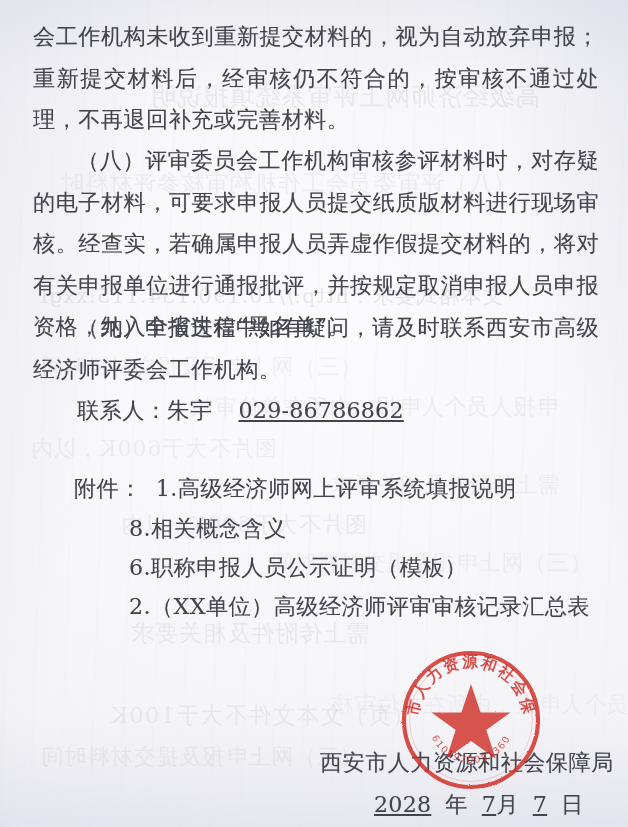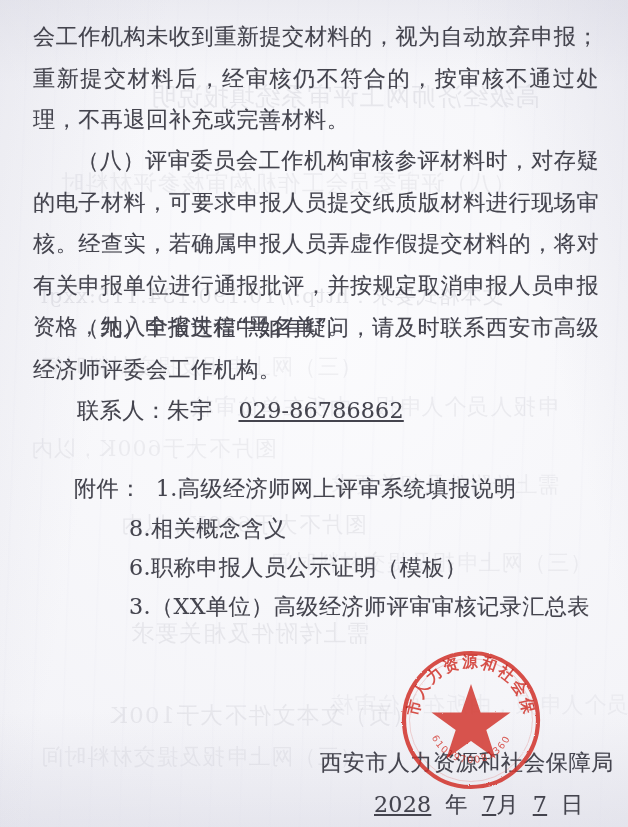--- a/index.html
+++ b/index.html
@@ -151,21 +151,21 @@
 
     <div class="line" style="left:77px; top:390px;">
       <span>联系人：</span><span>朱宇</span><span class="gap-md"></span><span class="num">029-86786862</span>
     </div>
 
     <div class="line" style="left:74px; top:468px;text-align:right;">
       <span>附件：</span><span class="gap-sm"></span><span>1.高级经济师网上评审系统填报说明</span>
     </div>
     <div class="line" style="left:129px; top:508px;">8.相关概念含义</div>
     <div class="line" style="left:129px; top:547px;">6.职称申报人员公示证明（模板）</div>
-    <div class="line" style="left:129px; top:586px;">3.（XX单位）高级经济师评审审核记录汇总表</div>
+    <div class="line" style="left:129px; top:586px;">2.（XX单位）高级经济师评审审核记录汇总表</div>
 
     <div id="sign-block">
       <div class="line" style="left:320px; top:742px;">西安市人力资源和社会保障局</div>
       <div class="line" style="left:374px; top:784px;">
         <span class="num">2028</span><span class="gap-sm"></span><span>年</span><span class="gap-sm"></span><span class="num">7</span><span>月</span><span class="gap-sm"></span><span class="num">7</span><span class="gap-sm"></span><span>日</span>
       </div>
     </div>
 
   </div>
 

